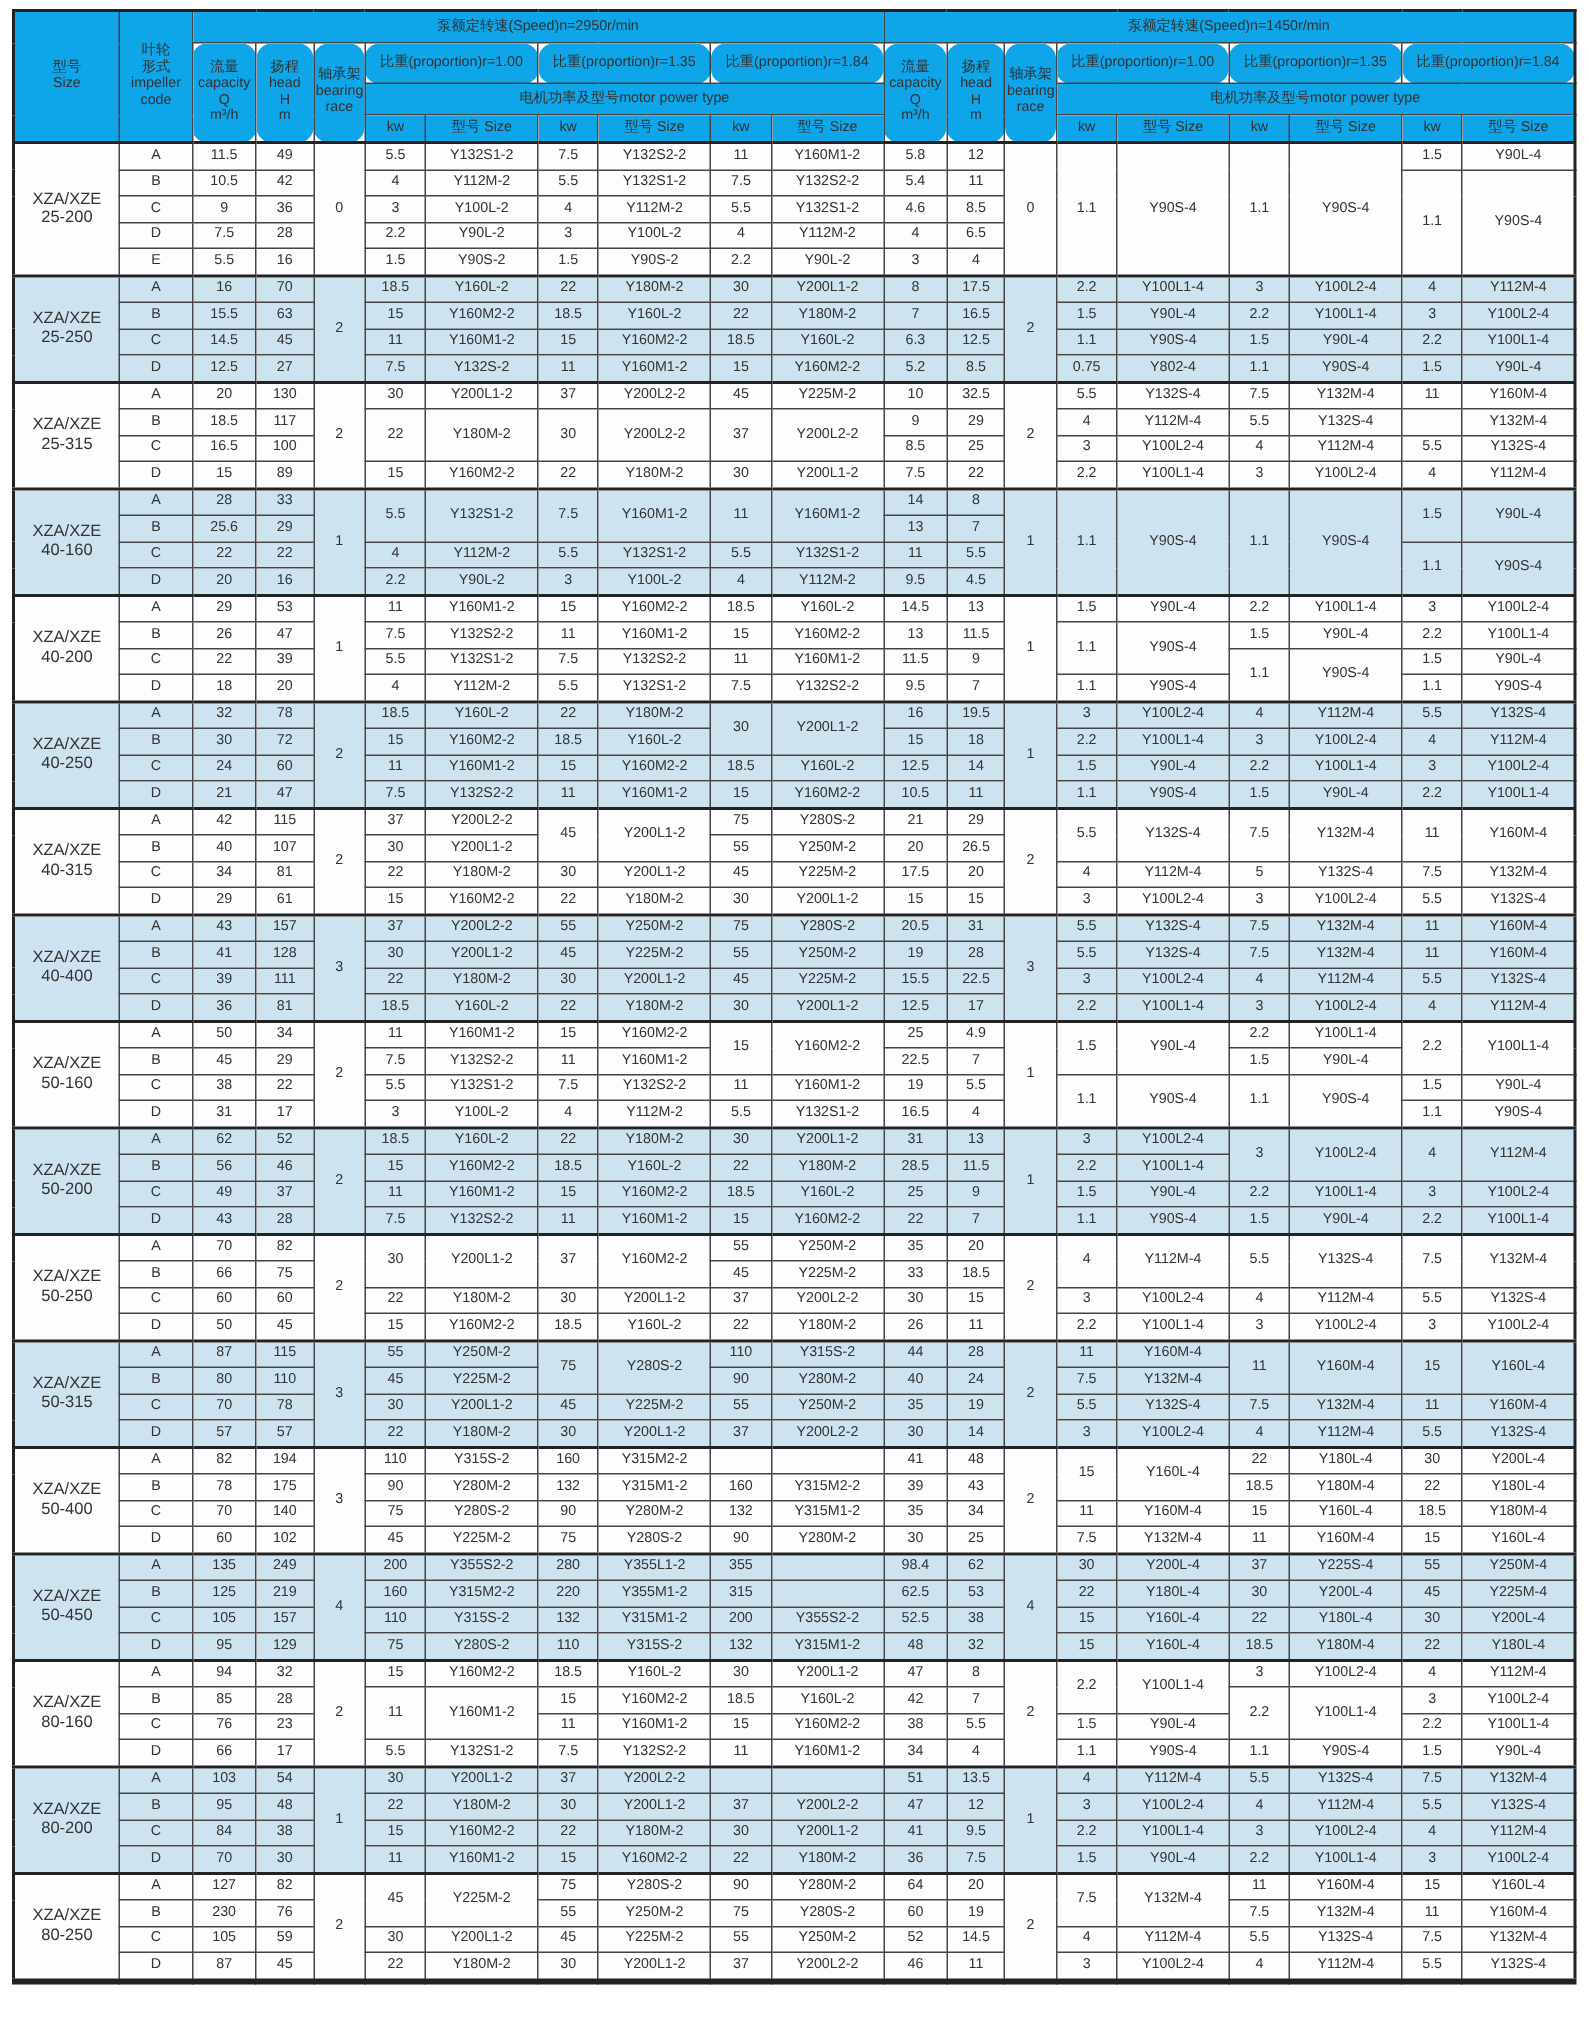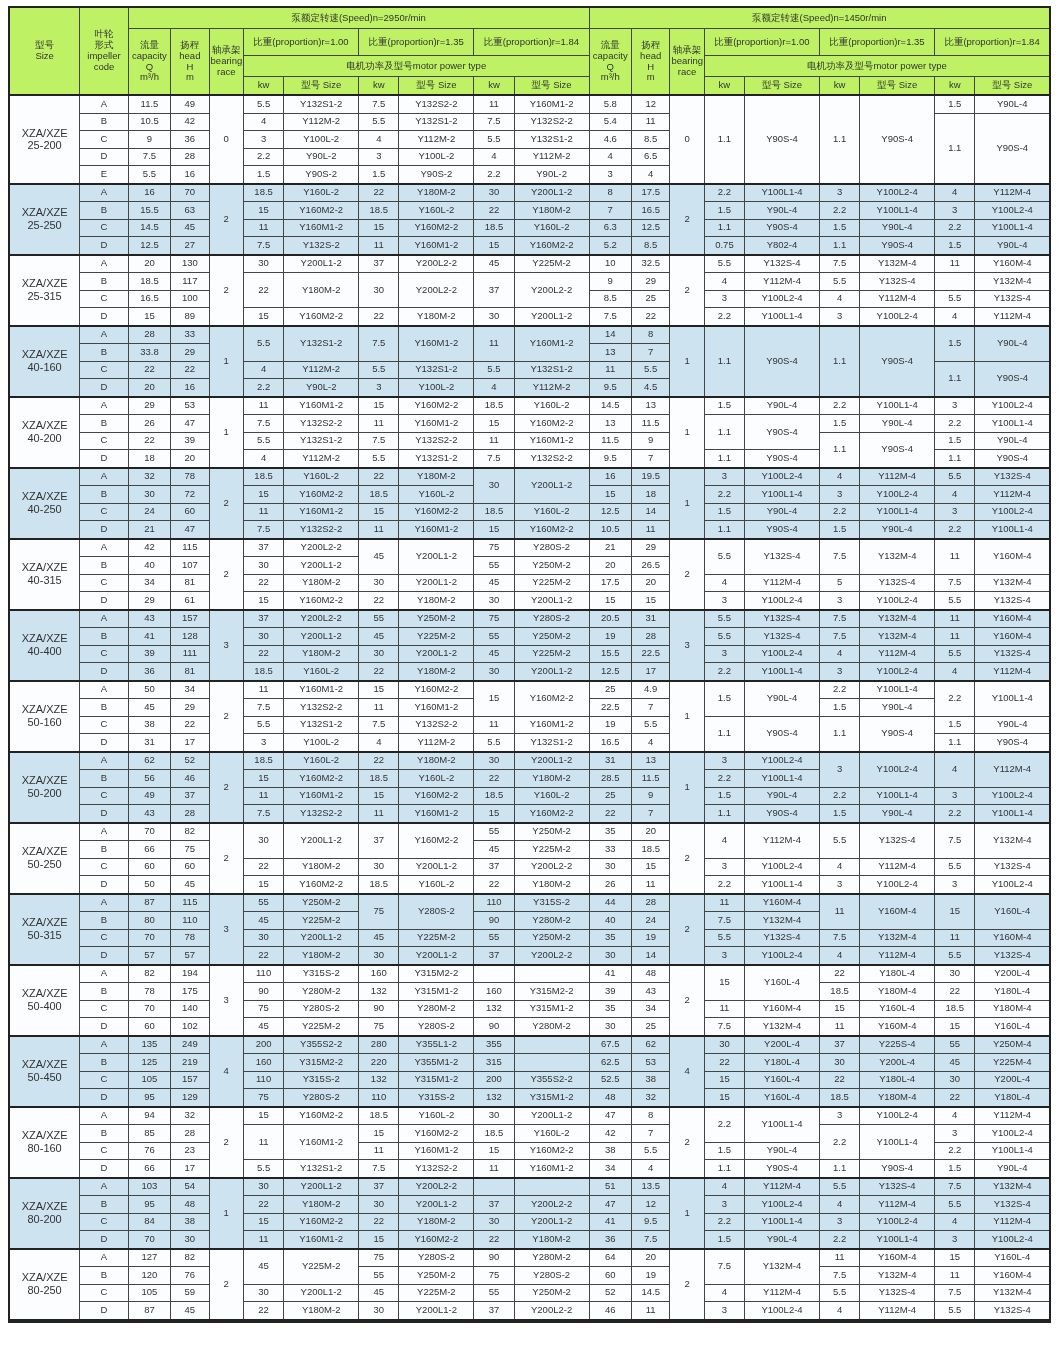--- a/index.html
+++ b/index.html
@@ -2,23 +2,23 @@
 <html><head>
 <meta charset="utf-8">
 <style>
   html,body{margin:0;padding:0;background:#ffffff;}
   body{width:1059px;font-family:"Liberation Sans",sans-serif;}
   .wrap{padding:6px 8px 4px 8px;}
   table{border-collapse:collapse;table-layout:fixed;width:1043px;border:2px solid #222;border-bottom:4px solid #222;}
   th,td{border:1px solid #444;text-align:center;vertical-align:middle;
         font-family:"Liberation Sans",sans-serif;font-size:9.5px;color:#333;
         padding:0 1px;white-space:pre-line;overflow:hidden;line-height:1.15;}
-  thead th{background:#bef264;font-weight:normal;font-size:9.5px;}
+  thead th{background:#0ea5e9;font-weight:normal;font-size:9.5px;}
   tr.h1 th{height:20px;}
-  tr.h2 th{height:26px;}
+  tr.h2 th{height:26px;border-radius:10px;}
   tr.h3 th{height:20px;}
   tr.h4 th{height:17px;margin-top:18px;}
   tbody td{height:16.5px;background:#fbfdfe;}
   tbody tr.tint td{background:#cee3f0;}
   tbody tr.gs td{border-top:2px solid #222;}
   td.size{font-size:11px;}
 </style>
 </head>
 <body>
 
@@ -356,21 +356,21 @@
           <td rowspan="4">1</td>
           <td rowspan="4">1.1</td>
           <td rowspan="4">Y90S-4</td>
           <td rowspan="4">1.1</td>
           <td rowspan="4">Y90S-4</td>
           <td rowspan="2">1.5</td>
           <td rowspan="2">Y90L-4</td>
         </tr>
         <tr class="tint">
           <td>B</td>
-          <td>33.8</td>
+          <td>25.6</td>
           <td>29</td>
           <td>13</td>
           <td>7</td>
         </tr>
         <tr class="tint">
           <td>C</td>
           <td>22</td>
           <td>22</td>
           <td>4</td>
           <td>Y112M-2</td>
@@ -1076,21 +1076,21 @@
           <td>A</td>
           <td>135</td>
           <td>249</td>
           <td rowspan="4">4</td>
           <td>200</td>
           <td>Y355S2-2</td>
           <td>280</td>
           <td>Y355L1-2</td>
           <td>355</td>
           <td></td>
-          <td>67.5</td>
+          <td>98.4</td>
           <td>62</td>
           <td rowspan="4">4</td>
           <td>30</td>
           <td>Y200L-4</td>
           <td>37</td>
           <td>Y225S-4</td>
           <td>55</td>
           <td>Y250M-4</td>
         </tr>
         <tr class="tint">
@@ -1322,21 +1322,21 @@
           <td rowspan="4">2</td>
           <td rowspan="2">7.5</td>
           <td rowspan="2">Y132M-4</td>
           <td>11</td>
           <td>Y160M-4</td>
           <td>15</td>
           <td>Y160L-4</td>
         </tr>
         <tr>
           <td>B</td>
-          <td>120</td>
+          <td>230</td>
           <td>76</td>
           <td>55</td>
           <td>Y250M-2</td>
           <td>75</td>
           <td>Y280S-2</td>
           <td>60</td>
           <td>19</td>
           <td>7.5</td>
           <td>Y132M-4</td>
           <td>11</td>

